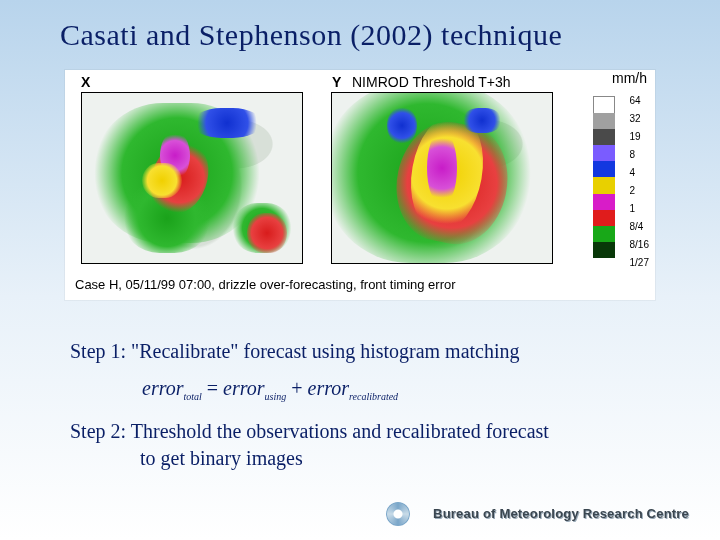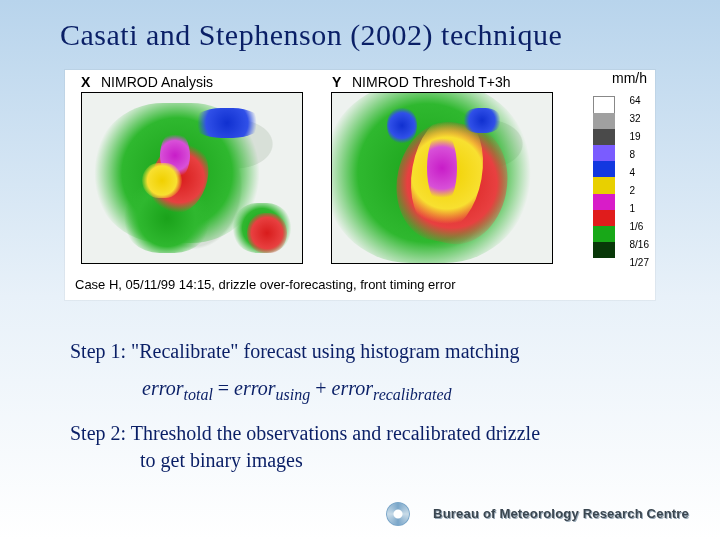--- a/index.html
+++ b/index.html
@@ -37,38 +37,37 @@
   .r{background:radial-gradient(circle,#d81c1c 0%,#e84040 55%,rgba(232,64,64,0) 78%)}
   .m{background:radial-gradient(circle,#c81cc8 0%,#d850d8 55%,rgba(216,80,216,0) 78%)}
   .y{background:radial-gradient(circle,#f0d000 0%,#f8e030 55%,rgba(248,224,48,0) 78%)}
   .b{background:radial-gradient(circle,#1030d0 0%,#3050e8 55%,rgba(48,80,232,0) 78%)}
   .caption{position:absolute;left:10px;bottom:8px;font-family:Arial,Helvetica,sans-serif;font-size:13px;color:#000}
   .cbar{position:absolute;right:40px;top:26px;width:22px;height:162px;display:flex;flex-direction:column}
   .cbar>div{flex:1}
   .cticks{position:absolute;right:6px;top:22px;font-family:Arial,Helvetica,sans-serif;font-size:10px;color:#000;line-height:18px;text-align:left}
   .steps{position:absolute;left:70px;top:338px;width:590px;font-size:20px;line-height:1.35;color:#0a1f66}
   .eq{margin:10px 0 14px 72px;font-style:italic;font-size:20px}
-  sub{font-size:16px;font-style:italic}
+  sub{font-size:10px;font-style:italic}
   .ind{padding-left:70px;display:block}
   .footer{position:absolute;right:30px;bottom:14px;display:flex;align-items:center;gap:24px;font-family:Arial,Helvetica,sans-serif}
   .footer .txt{font-size:13px;color:#9aaab8;font-weight:bold;letter-spacing:.2px}
   .footer .txt .shadow{color:#3a4650;position:absolute;transform:translate(-1px,-1px)}
   .logo{width:24px;height:24px;border-radius:50%;background:
      radial-gradient(circle at 50% 50%, #fff 0 4px, transparent 5px),
      conic-gradient(#7aa6c9,#c8dbe8,#7aa6c9,#c8dbe8,#7aa6c9);
      box-shadow:0 0 0 1px #7aa6c9 inset}
 </style>
 </head>
 <body>
 
 <div class="title">Casati and Stephenson (2002) technique</div>
 
 <div class="fig">
   <span class="figlabel" style="left:16px;top:4px">X</span>
-  <span class="figlabel2" style="left:36px;top:4px">NIMROD Analysis</span>
   <span class="figlabel" style="left:267px;top:4px">Y</span>
   <span class="figlabel2" style="left:287px;top:4px">NIMROD Threshold T+3h</span>
   <span class="figlabel2" style="right:8px;top:0">mm/h</span>
 
   <div class="chart" style="left:16px">
     <div class="mapbg"></div>
     <div class="blob g" style="left:10px;top:10px;width:170px;height:140px"></div>
     <div class="blob g" style="left:40px;top:90px;width:90px;height:70px"></div>
     <div class="blob r" style="left:70px;top:50px;width:55px;height:70px;transform:rotate(20deg)"></div>
     <div class="blob m" style="left:78px;top:40px;width:30px;height:45px"></div>
@@ -101,38 +100,38 @@
     <div style="background:#083808"></div>
   </div>
   <div class="cticks">
     <div>64</div>
     <div>32</div>
     <div>19</div>
     <div>8</div>
     <div>4</div>
     <div>2</div>
     <div>1</div>
-    <div>1/6</div>
+    <div>8/4</div>
     <div>8/16</div>
     <div>1/27</div>
   </div>
 
-  <div class="caption">Case H,  05/11/99 14:15, drizzle over-forecasting, front timing error</div>
+  <div class="caption">Case H,  05/11/99 07:00, drizzle over-forecasting, front timing error</div>
 </div>
 
 <div class="steps">
   <div>Step 1: "Recalibrate" forecast using histogram matching</div>
   <div class="eq">
     <span>error</span><sub>total</sub>
     <span style="font-style:normal"> = </span>
     <span>error</span><sub>using</sub>
     <span style="font-style:normal"> + </span>
     <span>error</span><sub>recalibrated</sub>
   </div>
-  <div>Step 2: Threshold the observations and recalibrated drizzle</div>
+  <div>Step 2: Threshold the observations and recalibrated forecast</div>
   <span class="ind">to get binary images</span>
 </div>
 
 <div class="footer">
   <div class="logo"></div>
   <div class="txt" style="position:relative">
     <span class="shadow">Bureau of Meteorology Research Centre</span>
     <span>Bureau of Meteorology Research Centre</span>
   </div>
 </div>

